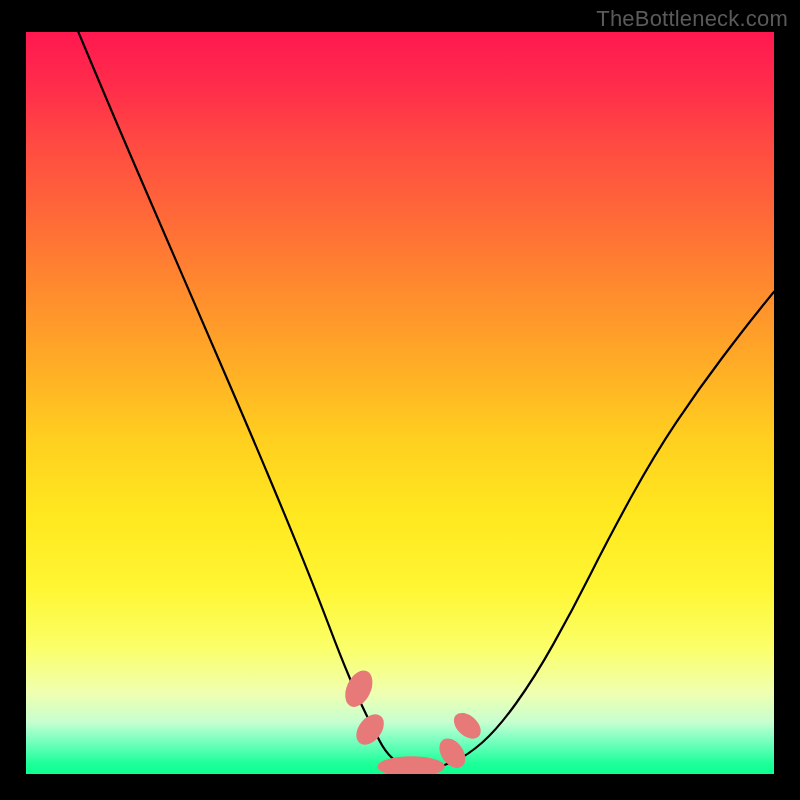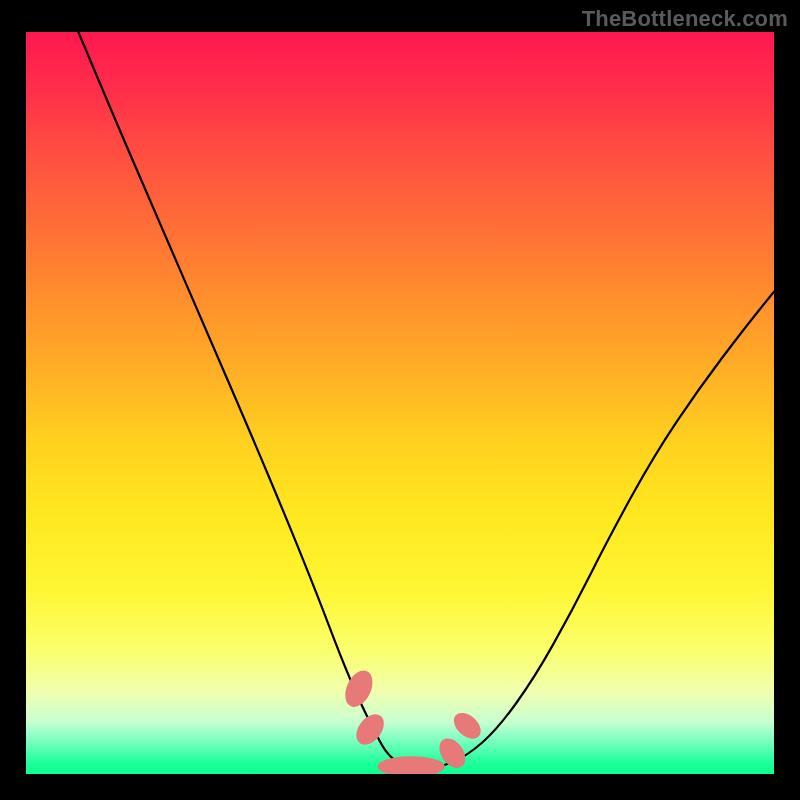--- a/index.html
+++ b/index.html
@@ -18,21 +18,21 @@
     width: 800px;
     height: 800px;
     background: #000;
   }
   .watermark {
     position: absolute;
     top: 6px;
     right: 12px;
     color: #5a5a5a;
     font-size: 22px;
-    font-weight: 700;
+    font-weight: 400;
     letter-spacing: 0.2px;
     user-select: none;
   }
   .plot {
     position: absolute;
     left: 26px;
     top: 32px;
     width: 748px;
     height: 742px;
     overflow: hidden;

